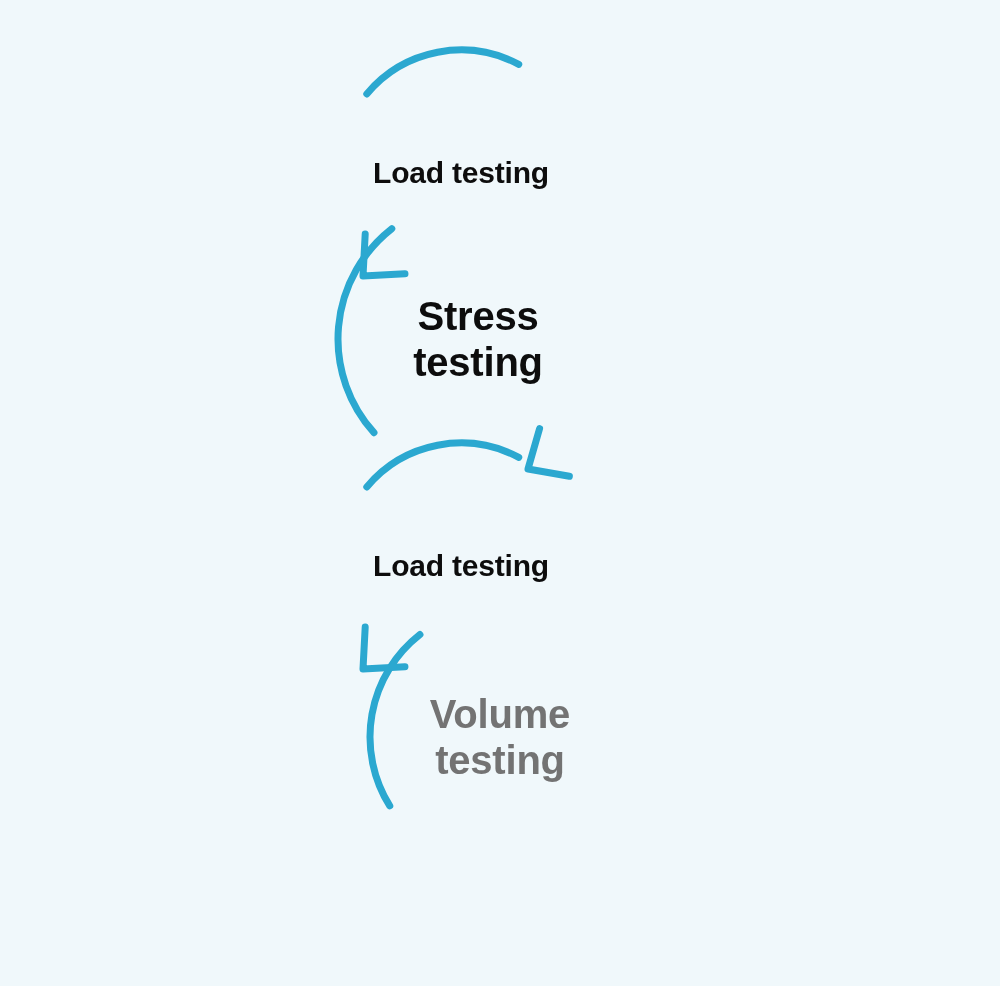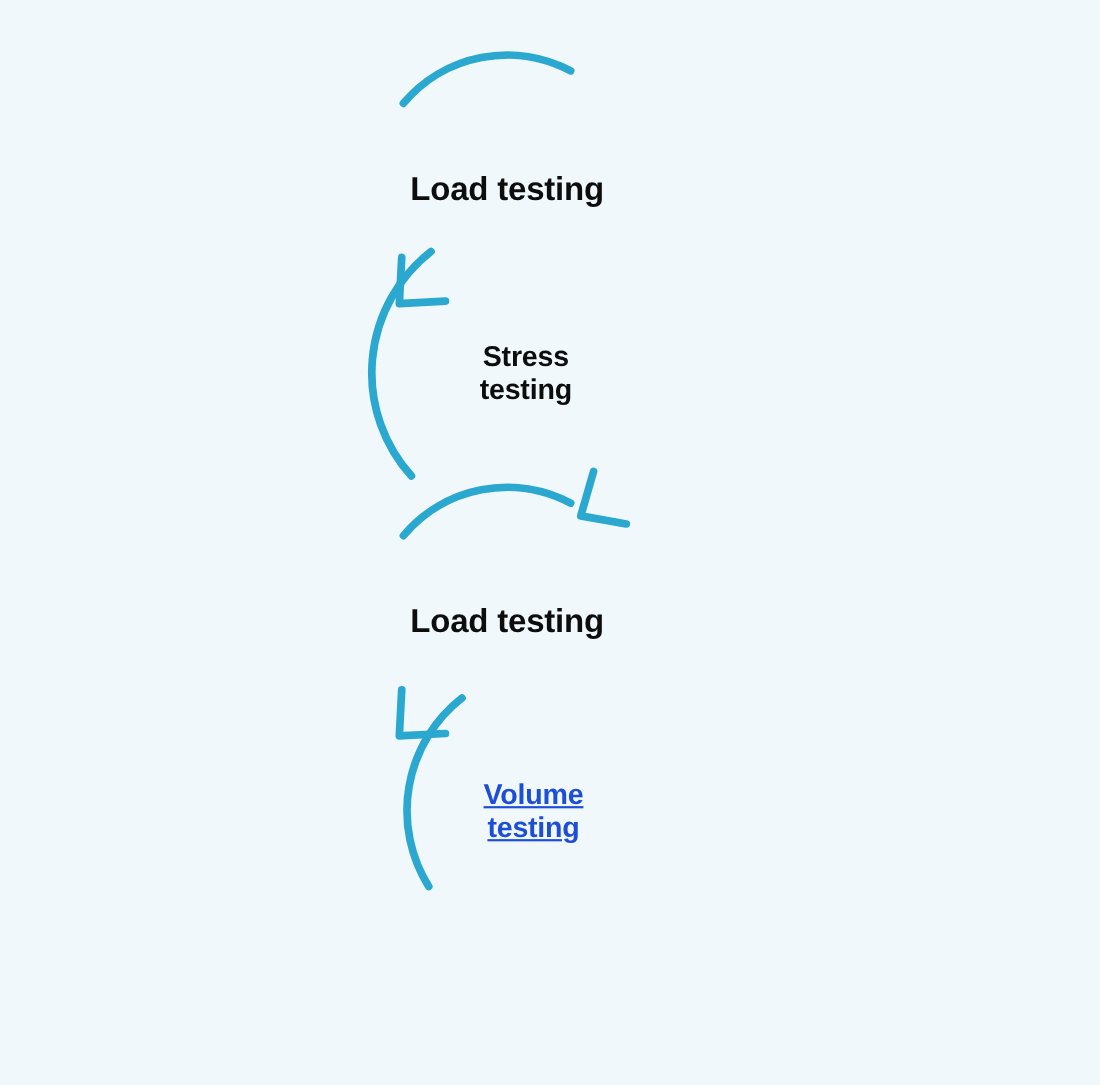--- a/index.html
+++ b/index.html
@@ -45,21 +45,21 @@
     font-weight: bold;
     color: #0d0d0d;
     line-height: 1.16;
     letter-spacing: -0.2px;
     white-space: pre-line;
     transform: translate(-50%, -50%);
     pointer-events: none;
     user-select: none;
   }
   .label-1line { font-size: 30px; }
-  .label-2line { font-size: 26px; }
+  .label-2line { font-size: 40px; }
 </style>
 </head>
 <body>
 
 <div id="diagram-root">
 
   <svg id="flow-svg" viewBox="0 0 1000 986" aria-hidden="true">
     <g id="arcs-group">
         <path class="arc-path" d="M 366.78 93.94 A 123 123 0 0 1 518.75 64.40" stroke="#2ba8d0" stroke-width="7"></path>
         <path class="arc-path" d="M 373.96 432.68 A 140 140 0 0 1 391.81 228.68" stroke="#2ba8d0" stroke-width="7"></path>
@@ -71,17 +71,17 @@
         <path class="arrow-head" d="M 569.36 476.29 L 528.00 469.00 L 539.58 428.63" stroke="#2ba8d0" stroke-width="7"></path>
         <path class="arrow-head" d="M 404.94 666.80 L 363.00 669.00 L 365.20 627.06" stroke="#2ba8d0" stroke-width="7"></path>
       </g>
   </svg>
 
   <div id="labels-layer">
       <div class="node-label label-1line" style="left: 461px; top: 173px; color: rgb(13, 13, 13);">Load testing</div>
       <div class="node-label label-2line" style="left: 478px; top: 339px; color: rgb(13, 13, 13);">Stress
 testing</div>
       <div class="node-label label-1line" style="left: 461px; top: 566px; color: rgb(13, 13, 13);">Load testing</div>
-      <div class="node-label label-2line" style="left: 485px; top: 737px; color: #1d4ed8; text-decoration: underline;">Volume
+      <div class="node-label label-2line" style="left: 500px; top: 737px; color: #737373;">Volume
 testing</div>
     </div>
 
 </div>
 
 </body></html>

